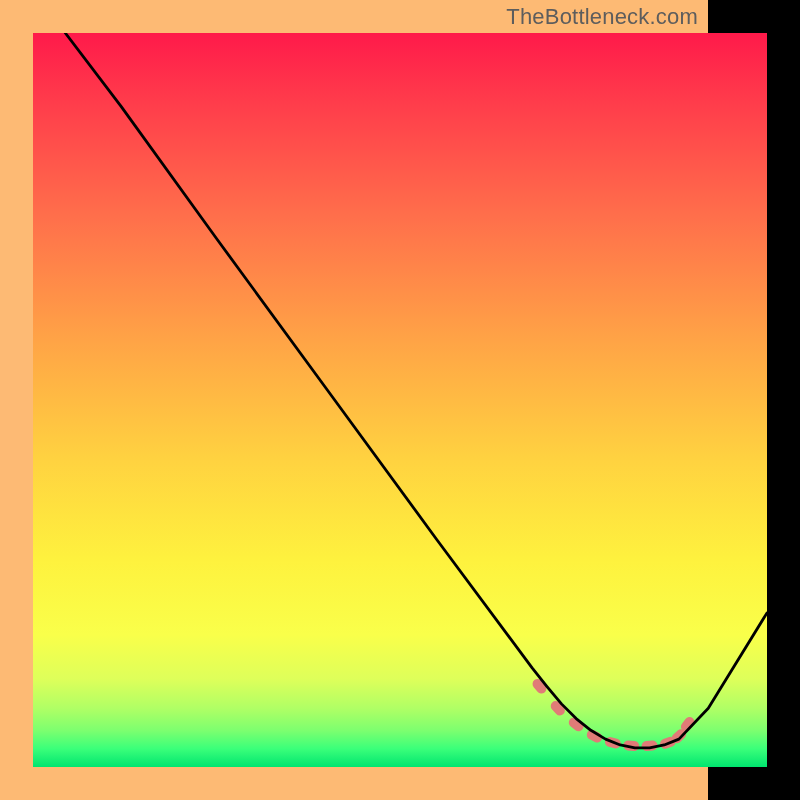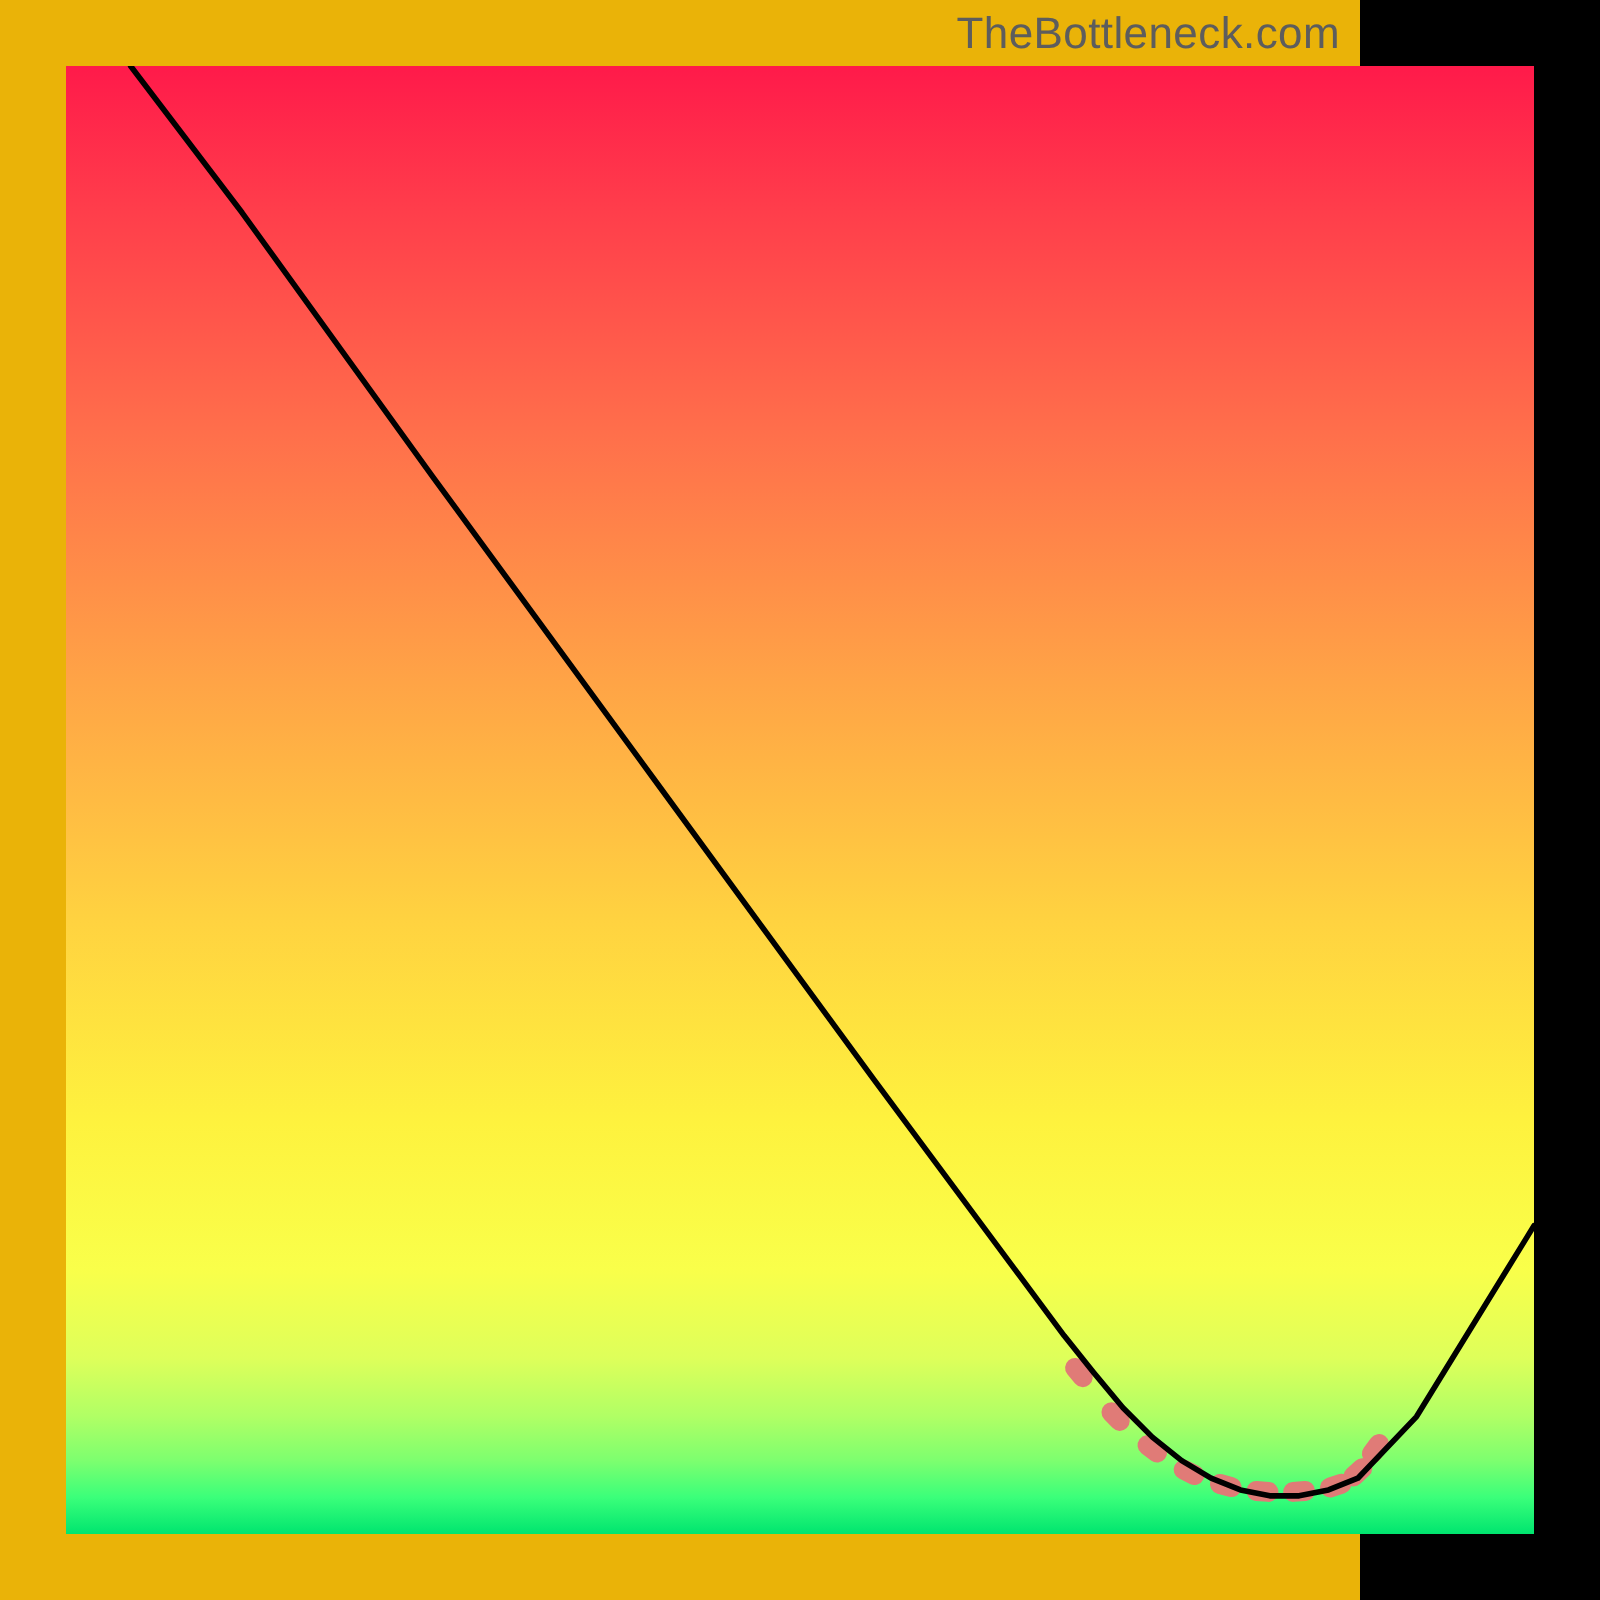--- a/index.html
+++ b/index.html
@@ -8,21 +8,22 @@
     width: 800px;
     height: 800px;
     overflow: hidden;
     background: #000;
     font-family: Arial, Helvetica, sans-serif;
   }
   .frame {
     position: relative;
     width: 680px;
     height: 800px;
-    background: #eab308;
+    background: #fdba74;
+    padding-left: 28px;
   }
   .watermark {
     position: absolute;
     top: 4px;
     right: 10px;
     font-size: 22px;
     color: #5d5d5d;
     font-weight: 500;
     letter-spacing: 0.2px;
     z-index: 10;

